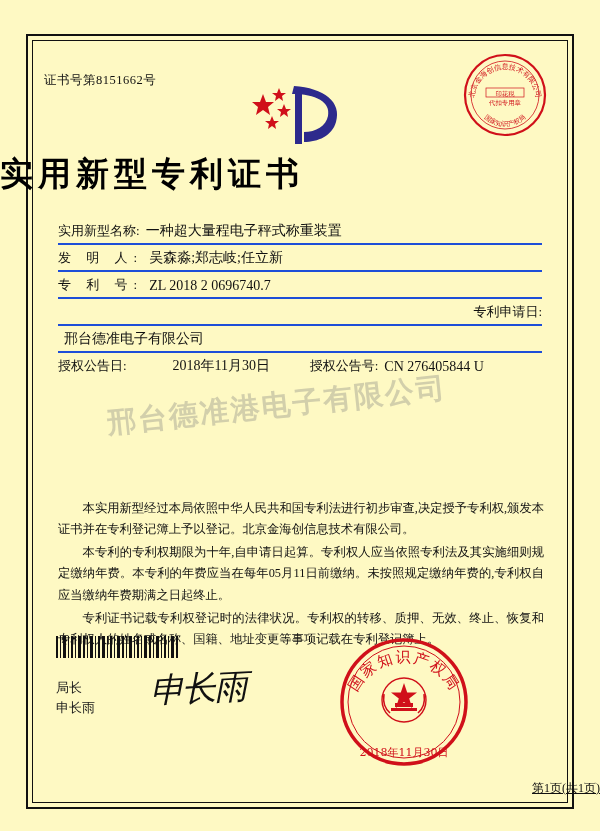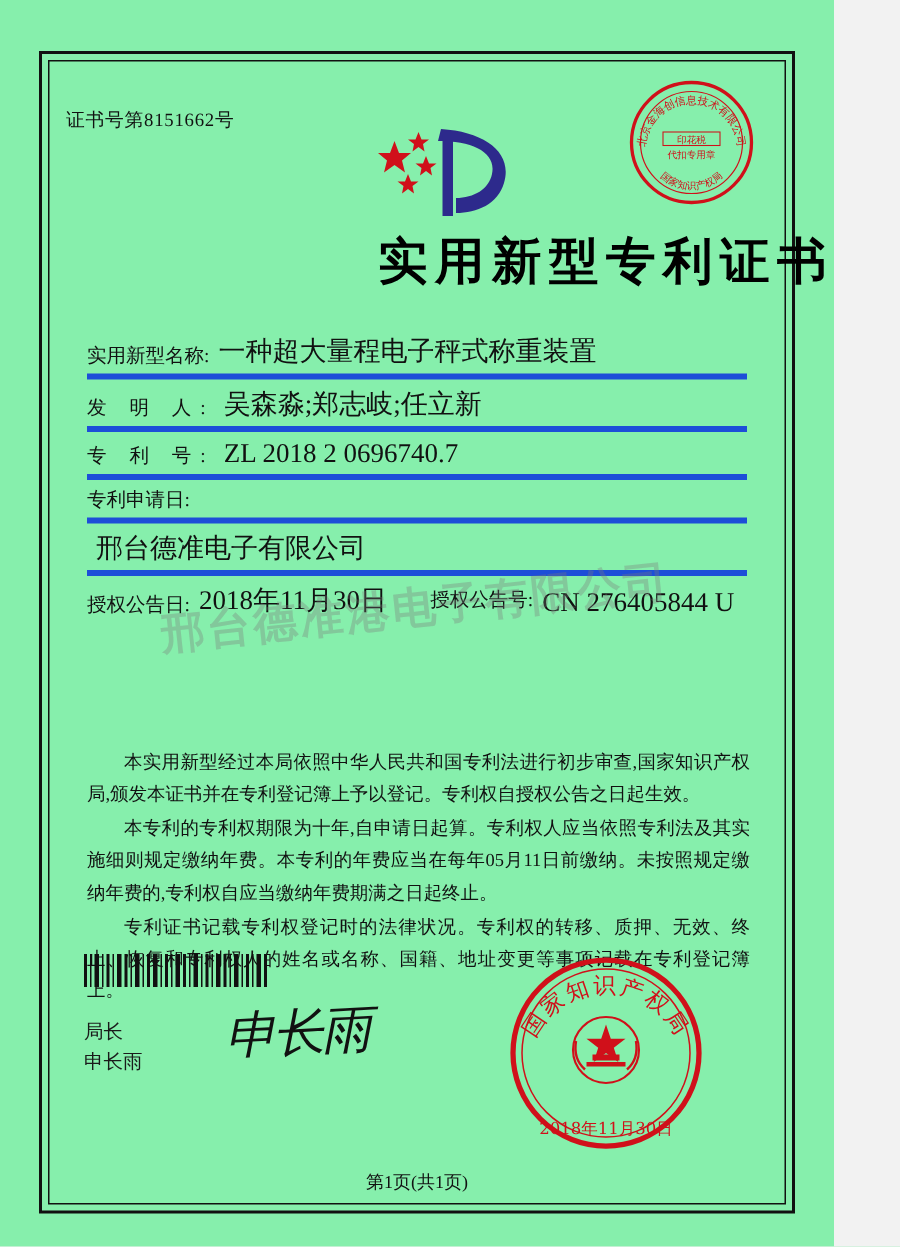--- a/index.html
+++ b/index.html
@@ -2,23 +2,23 @@
 <html><head>
 <meta charset="utf-8">
 <style>
   html, body {
     margin: 0;
     padding: 0;
     background: #f2f2f2;
   }
   .page {
     position: relative;
-    width: 556px;
+    width: 600px;
     height: 831px;
-    background: #86efac;
+    background: #fef9c3;
     overflow: hidden;
     font-family: "Liberation Serif", "DejaVu Serif", serif;
     color: #1a1a1a;
   }
   .border-outer {
     position: absolute;
     left: 26px;
     top: 34px;
     right: 26px;
     bottom: 22px;
@@ -54,21 +54,21 @@
     right: 52px;
     top: 52px;
     width: 86px;
     height: 86px;
   }
   .title {
     position: absolute;
     left: 0;
     right: 0;
     top: 152px;
-    text-align: right;
+    text-align: left;
     font-size: 33px;
     font-weight: bold;
     letter-spacing: 5px;
     font-family: "DejaVu Serif", "Liberation Serif", serif;
     color: #000;
   }
   
   .fields {
     position: absolute;
     left: 58px;
@@ -87,31 +87,32 @@
     color: #111;
     font-size: 13px;
   }
   .lbl-spread {
     letter-spacing: 6px;
   }
   .field-value {
     flex: 1;
     padding-left: 6px;
     color: #111;
-    font-size: 18px;
+    font-size: 14px;
   }
   .underline {
-    border-bottom: 4px solid #1d4ed8;
+    border-bottom: 2px solid #1d4ed8;
+    justify-content: flex-end;
   }
   .row-2col {
     display: flex;
     align-items: flex-end;
   }
-  .col-left { width: 52%; display:flex; align-items:flex-end; }
-  .col-right { flex: 1; display:flex; }
+  .col-left { width: 52%; display:flex; align-items:flex-end;text-align:center; }
+  .col-right { flex: 1; display:flex; align-items:flex-end; }
 
   
   .watermark {
     position: absolute;
     left: 62px;
     top: 386px;
     width: 430px;
     text-align: center;
     font-size: 29px;
     font-weight: bold;
@@ -173,23 +174,24 @@
     left: 330px;
     top: 628px;
     width: 148px;
     height: 148px;
   }
 
   .footer {
     position: absolute;
     left: 0; right: 0;
     top: 780px;
-    text-align: center;
+    text-align: right;
     font-size: 12px;
     color: #111;
+    text-decoration: underline;
   }
 </style>
 </head>
 <body>
 
 <div class="page">
 
   <div class="border-outer"></div>
   <div class="border-inner"></div>
 
@@ -261,21 +263,21 @@
         <span class="field-label">授权公告号:</span>
         <span class="field-value">CN 276405844 U</span>
       </span>
     </div>
 
   </div>
 
   <div class="watermark">邢台德准港电子有限公司</div>
 
   <div class="body-text">
-    <p>本实用新型经过本局依照中华人民共和国专利法进行初步审查,国家知识产权局,颁发本证书并在专利登记簿上予以登记。专利权自授权公告之日起生效。</p>
+    <p>本实用新型经过本局依照中华人民共和国专利法进行初步审查,决定授予专利权,颁发本证书并在专利登记簿上予以登记。北京金海创信息技术有限公司。</p>
     <p>本专利的专利权期限为十年,自申请日起算。专利权人应当依照专利法及其实施细则规定缴纳年费。本专利的年费应当在每年05月11日前缴纳。未按照规定缴纳年费的,专利权自应当缴纳年费期满之日起终止。</p>
     <p>专利证书记载专利权登记时的法律状况。专利权的转移、质押、无效、终止、恢复和专利权人的姓名或名称、国籍、地址变更等事项记载在专利登记簿上。</p>
   </div>
 
   <div class="barcode">
     <svg viewBox="0 0 122 22" width="122" height="22">
       <g fill="#111">
         <rect x="0" y="0" width="2" height="22"></rect>
           <rect x="4" y="0" width="1" height="22"></rect>
         <rect x="7" y="0" width="3" height="22"></rect>

